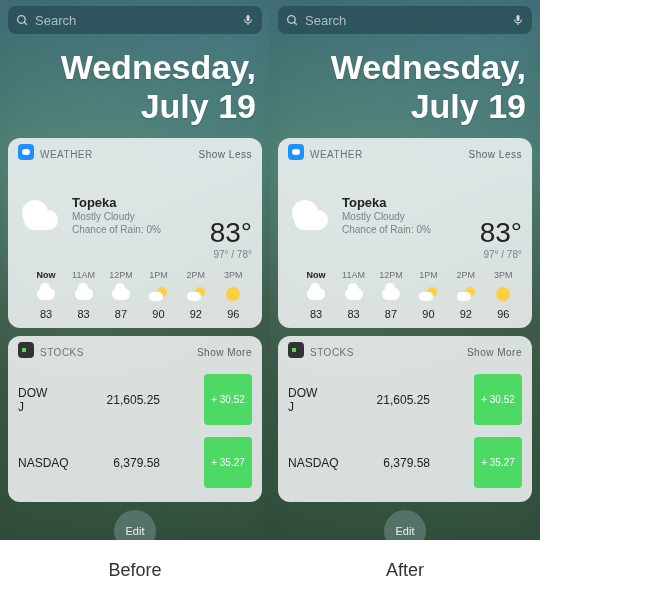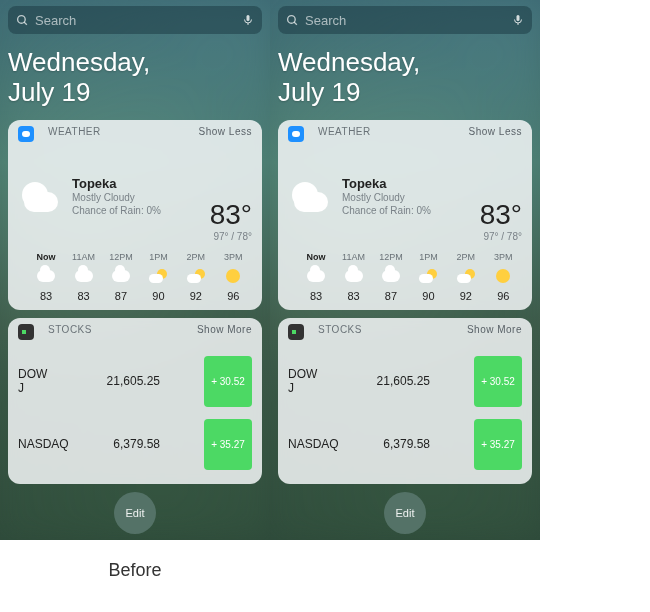--- a/index.html
+++ b/index.html
@@ -49,43 +49,43 @@
     background: transparent;
     border: 0;
     color: rgba(255,255,255,0.85);
     font-size: 13px;
     outline: none;
   }
   .searchbar input::placeholder { color: rgba(255,255,255,0.6); }
   .searchbar .mic { display:flex; }
 
   .datebox {
+    text-align: right;
     color: #fff;
-    font-weight: 400;
-    font-size: 26px;
+    font-weight: 700;
+    font-size: 34px;
     line-height: 1.15;
     padding: 14px 6px 12px 0;
     text-shadow: 0 1px 2px rgba(0,0,0,0.2);
   }
 
   .widget {
     background: rgba(245,247,248,0.85);
     border-radius: 12px;
     margin-bottom: 8px;
     overflow: hidden;
     backdrop-filter: blur(4px);
   }
   .widget-head {
     display: flex;
-    align-items: flex-start;
+    align-items: flex-end;
     padding: 6px 10px;
     font-size: 10px;
     letter-spacing: 0.5px;
     color: #6a7278;
-    gap: 8px;
   }
   .widget-head .wicon {
     width: 16px; height: 16px; border-radius: 4px;
     margin-right: 6px;
     display:flex; align-items:center; justify-content:center;
     font-size:10px;
   }
   .wicon.weather { background: #1e90ff; }
   .wicon.weather::after { content:""; width:8px;height:6px;background:#fff;border-radius:4px; }
   .wicon.stocks { background: #333; }
@@ -371,13 +371,14 @@
       <div class="schange">+ 35.27</div>
     </div>
         </div>
       </div>
       <div class="editbtn">Edit</div>
       <div class="dots">● ○</div>
     </div>
   </div>
 <div class="labels">
   <div>Before</div>
+  <div>After</div>
 </div>
 
 </body></html>

